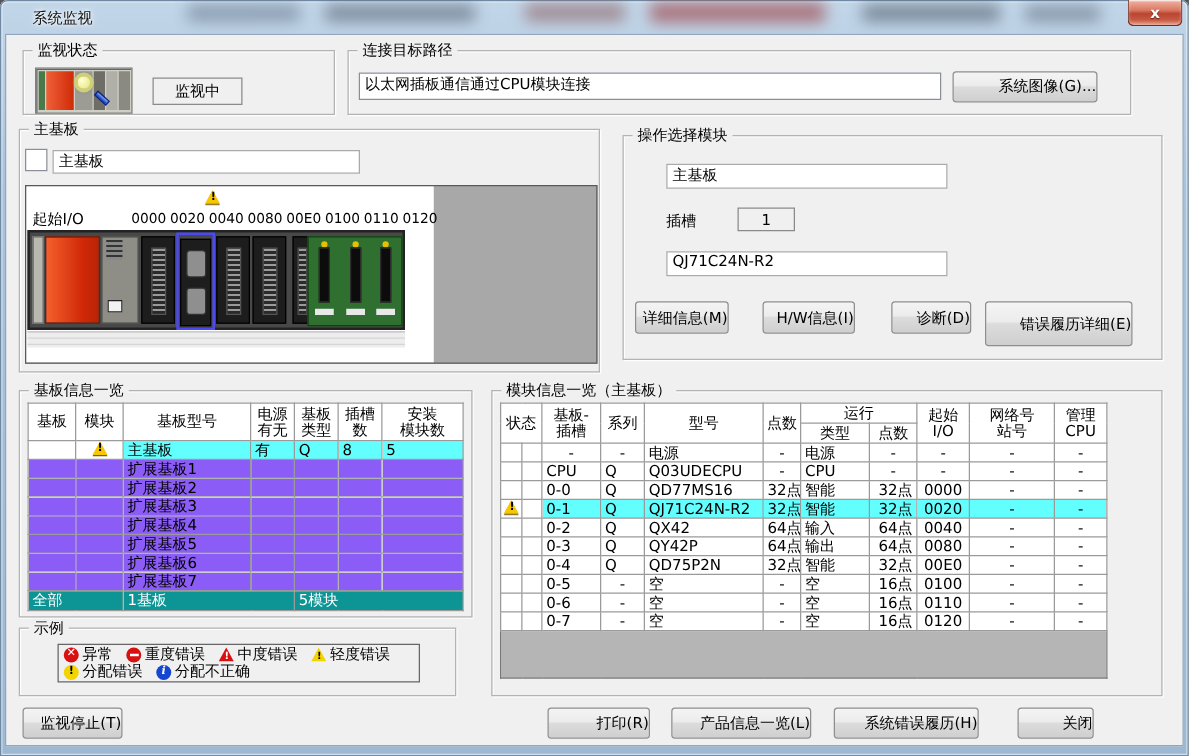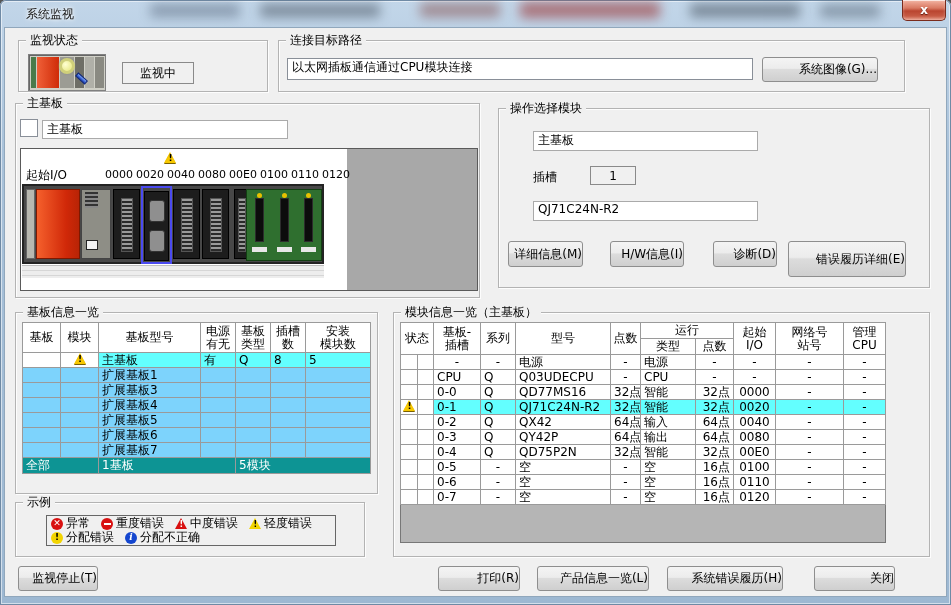--- a/index.html
+++ b/index.html
@@ -81,21 +81,21 @@
   .ltri-y::after{color:#000;}
   .leg-row{display:flex;align-items:center;height:14px;}
   .leg-item{display:flex;align-items:center;gap:3px;white-space:nowrap;}
 
   
   table{border-collapse:collapse;table-layout:fixed;font-size:12px;}
   th,td{border:1px solid #9a9a9a;padding:0 3px;overflow:hidden;white-space:nowrap;font-weight:normal;}
   th{background:#fff;text-align:center;line-height:13px;padding:1px 0;}
   td{height:15px;line-height:13px;}
   .tbl{position:absolute;background:#fff;border:1px solid #777;}
-  .rowgray td{background:#7dd3fc;}
+  .rowgray td{background:#8b5cf6;}
   .hl{background:#63ffff;}
   .c{text-align:center;}
   .r{text-align:right;}
   .teal td{background:#0d9494;color:#fff;height:16px;}
   .filler td{background:#b5b5b5;height:38px;border-left:1px solid #777;border-right:1px solid #777;border-bottom:1px solid #777;}
   .two{font-size:12px;line-height:13px;}
 </style>
 </head>
 <body>
 
@@ -276,20 +276,29 @@
           <td></td>
           <td>扩展基板1</td>
           <td></td>
           <td></td>
           <td></td>
           <td></td>
         </tr>
     <tr class="rowgray">
           <td></td>
           <td></td>
+          <td>扩展基板2</td>
+          <td></td>
+          <td></td>
+          <td></td>
+          <td></td>
+        </tr>
+    <tr class="rowgray">
+          <td></td>
+          <td></td>
           <td>扩展基板3</td>
           <td></td>
           <td></td>
           <td></td>
           <td></td>
         </tr>
     <tr class="rowgray">
           <td></td>
           <td></td>
           <td>扩展基板4</td>
@@ -543,17 +552,17 @@
     </div>
   <div class="btn" style="left:438px;top:566px;width:82px;height:25px;">
       <span>打印(R)</span>
     </div>
   <div class="btn" style="left:667px;top:566px;width:116px;height:25px;">
       <span>系统错误履历(H)</span>
     </div>
   <div class="btn" style="left:537px;top:566px;width:112px;height:25px;">
       <span>产品信息一览(L)</span>
     </div>
-  <div class="btn" style="left:814px;top:566px;width:81px;height:25px;">
+  <div class="btn" style="left:814px;top:566px;width:61px;height:25px;">
       <span>关闭</span>
     </div>
 
 </div>
 
 </body></html>

